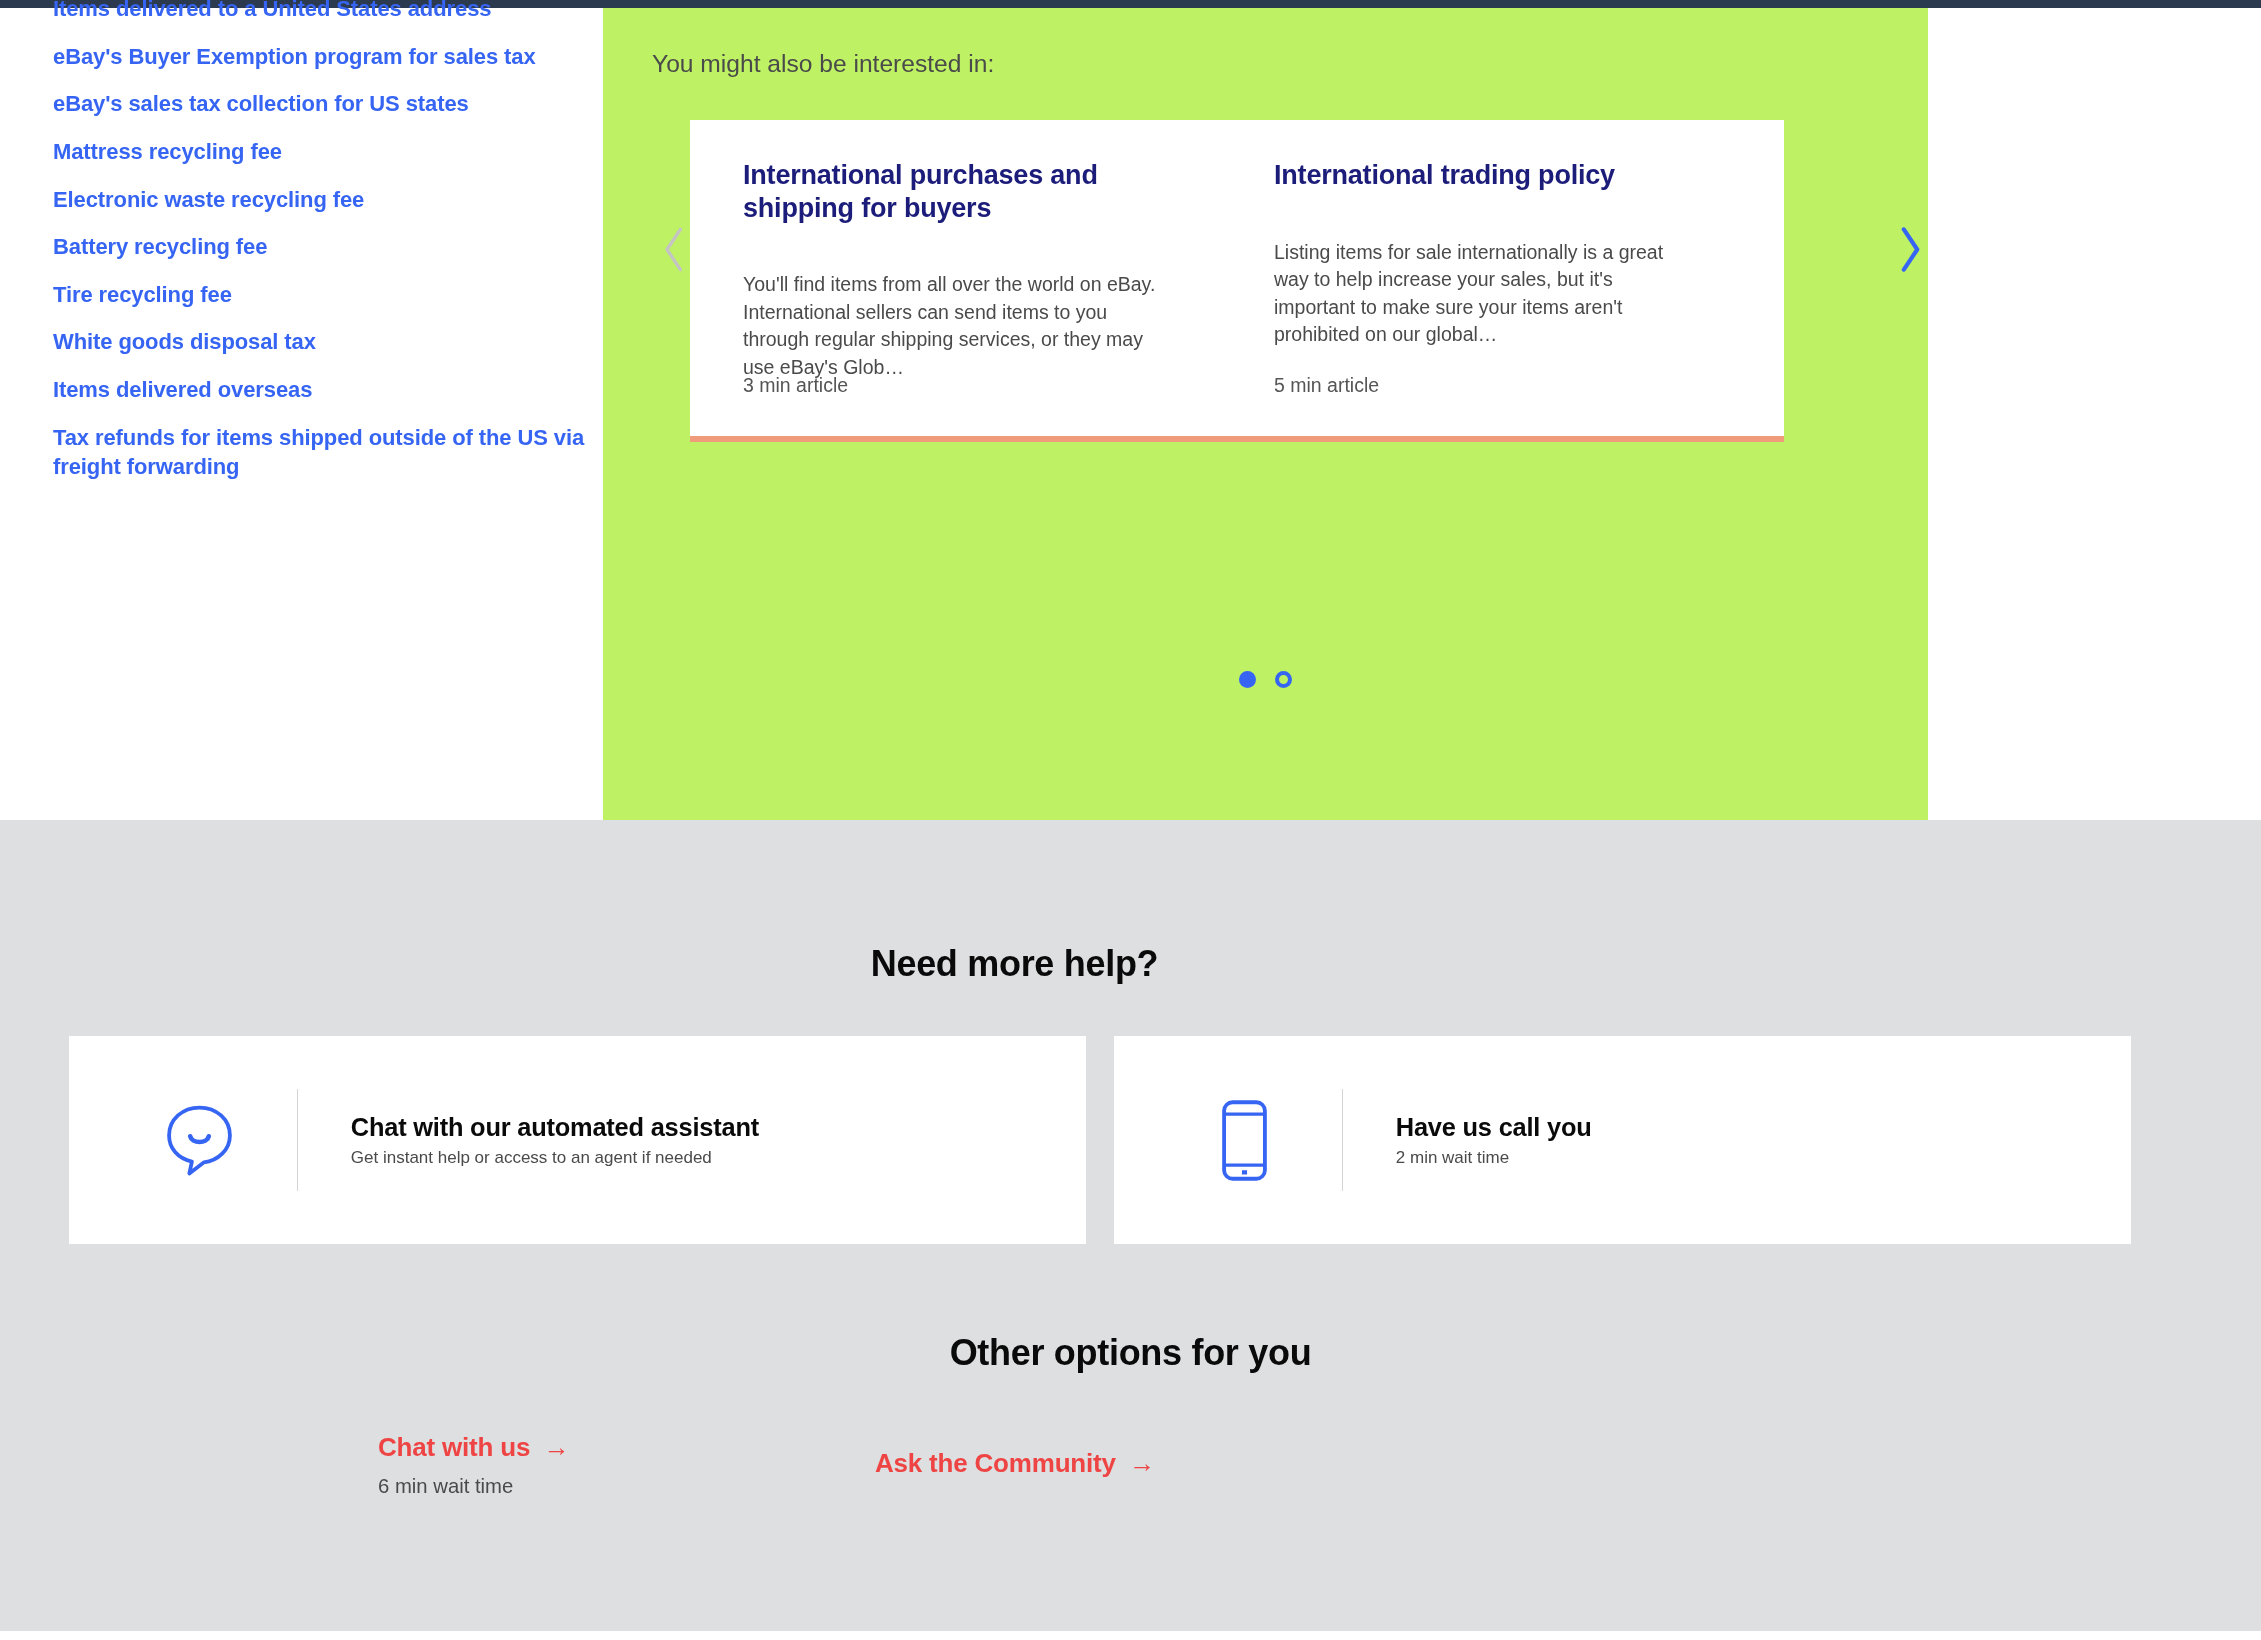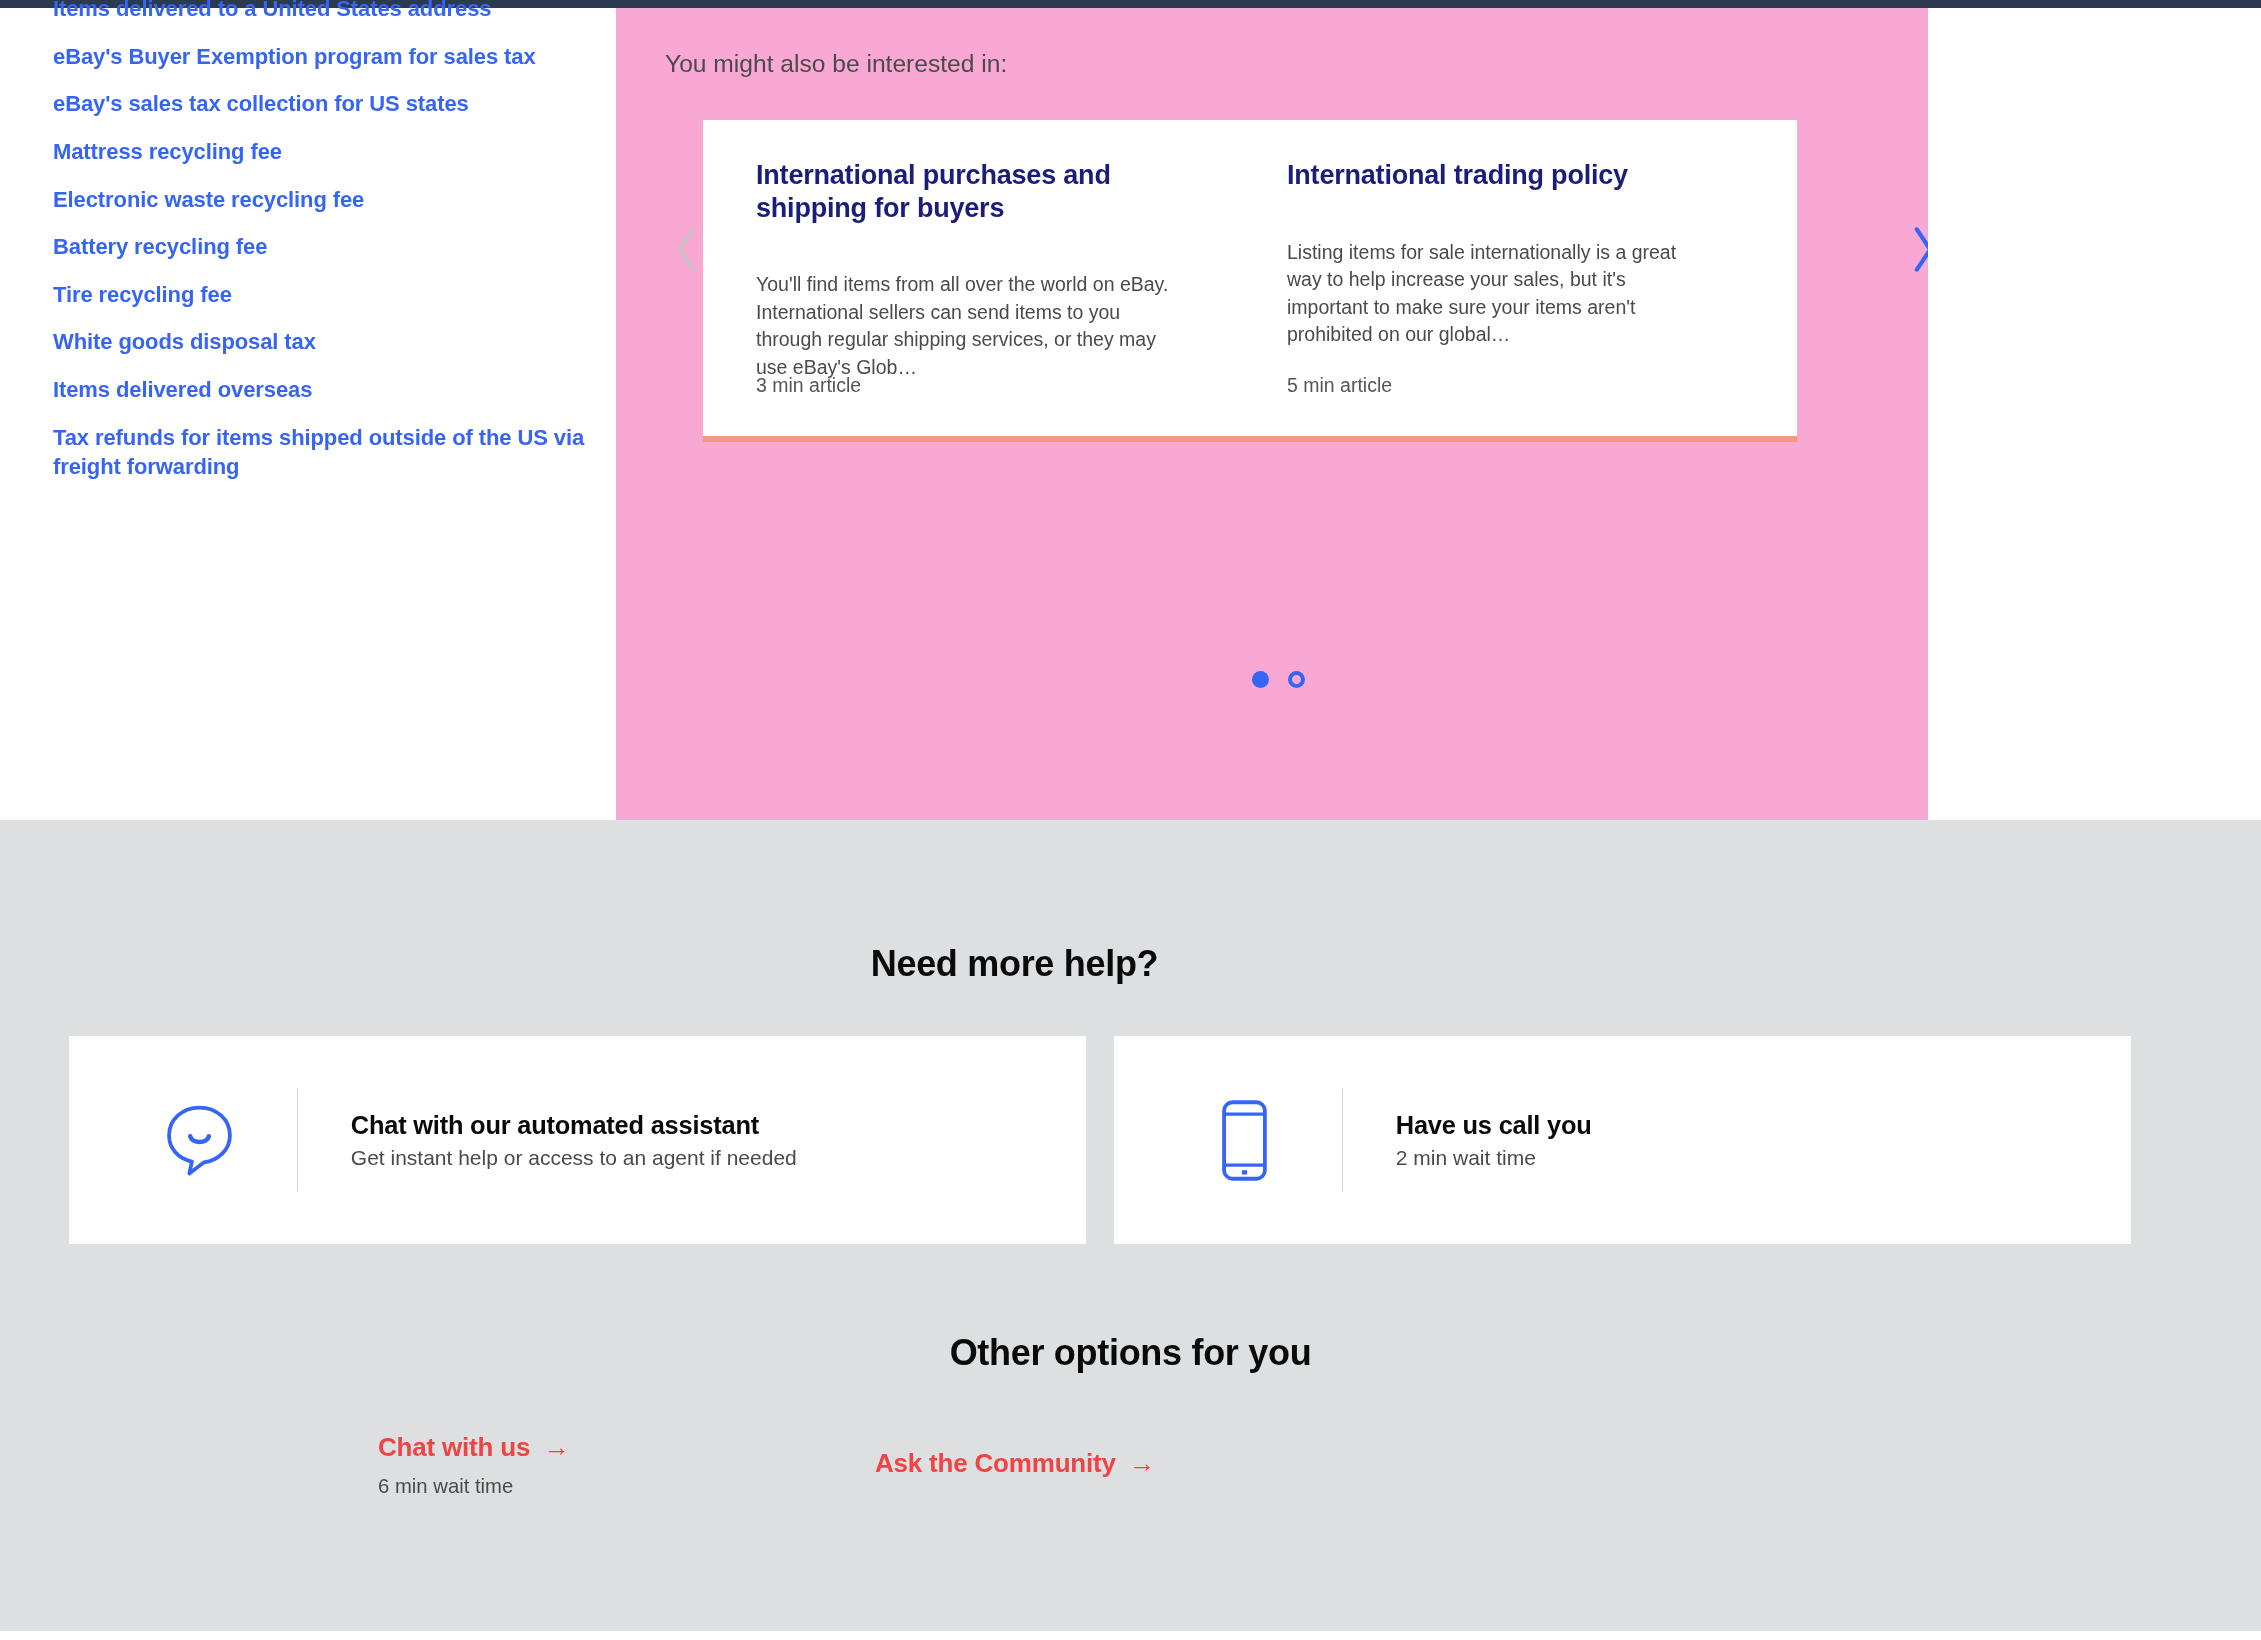--- a/index.html
+++ b/index.html
@@ -38,23 +38,23 @@
     line-height: 1.32;
     text-decoration: none;
     letter-spacing: -0.1px;
     width: 542px;
   }
   .side-link.first { margin-top: -13.6px; }
   .side-link + .side-link { margin-top: 18.6px; }
 
   
   .content-panel {
-    position: absolute; top: 0; left: 616px;
+    position: absolute; top: 0; left: 603px;
     width: 1325px; height: 813px;
-    background: #f9a8d4;
+    background: #bef264;
   }
   .interested-title {
     position: absolute; left: 49px; top: 42px;
     font-size: 24.6px; color: #4a4a4a; font-weight: normal;
   }
 
   .carousel { position: absolute; left: 0; top: 112px; width: 1325px; height: 322px; }
 
   .arrow {
     position: absolute; top: 99px;
@@ -140,21 +140,21 @@
   .help-icon-wrap {
     width: 195px; display:flex; align-items:center; justify-content:center;
     flex-shrink: 0;
   }
   .help-divider { width: 0.8px; height: 102px; background: #d4d4d4; flex-shrink: 0; }
   .help-text { padding-left: 53px; }
   .help-heading {
     font-size: 25.4px; font-weight: bold; color: #0a0a0a;
     letter-spacing: -0.2px; line-height: 1.2;
   }
-  .help-sub { margin-top: 6px; font-size: 21px; color: #4a4a4a; }
+  .help-sub { margin-top: 6px; font-size: 17px; color: #4a4a4a; }
 
   .other-title {
     position: absolute; top: 1332px; left: 0; width: 2261px;
     text-align: center;
     font-size: 36px; font-weight: bold; color: #0a0a0a;
     letter-spacing: -0.3px;
   }
 
   .other-opts { position: absolute; top: 1432px; left: 0; width: 2261px; height: 110px; }
   .other-opt { position: absolute; top: 0; }

